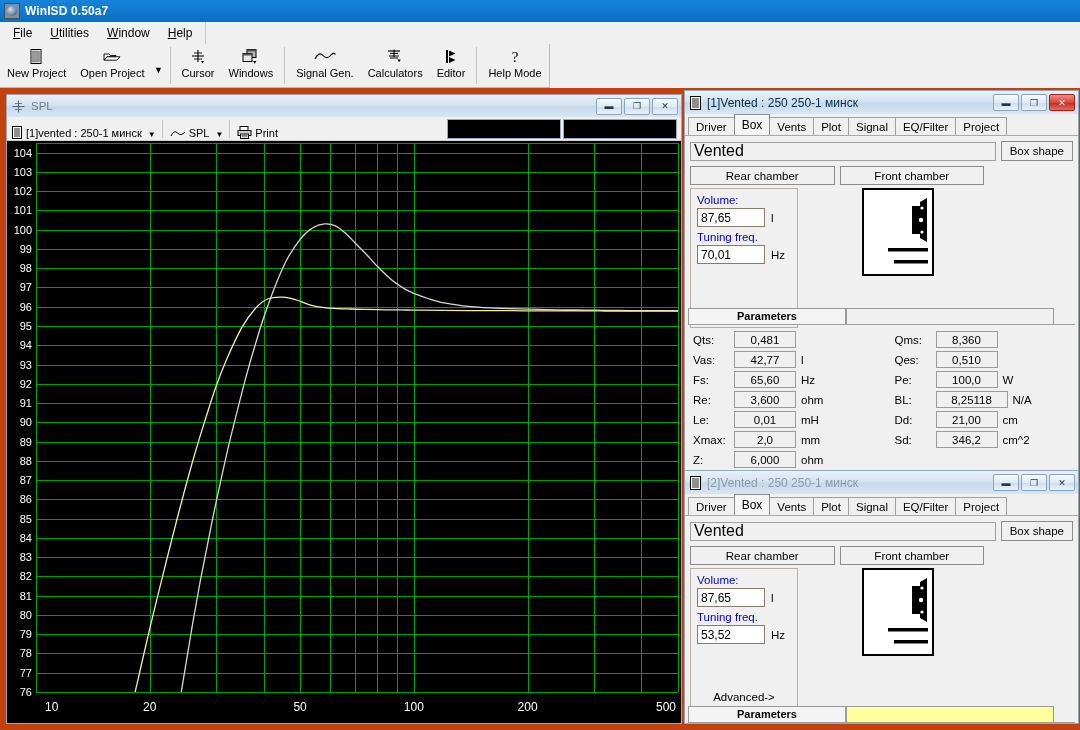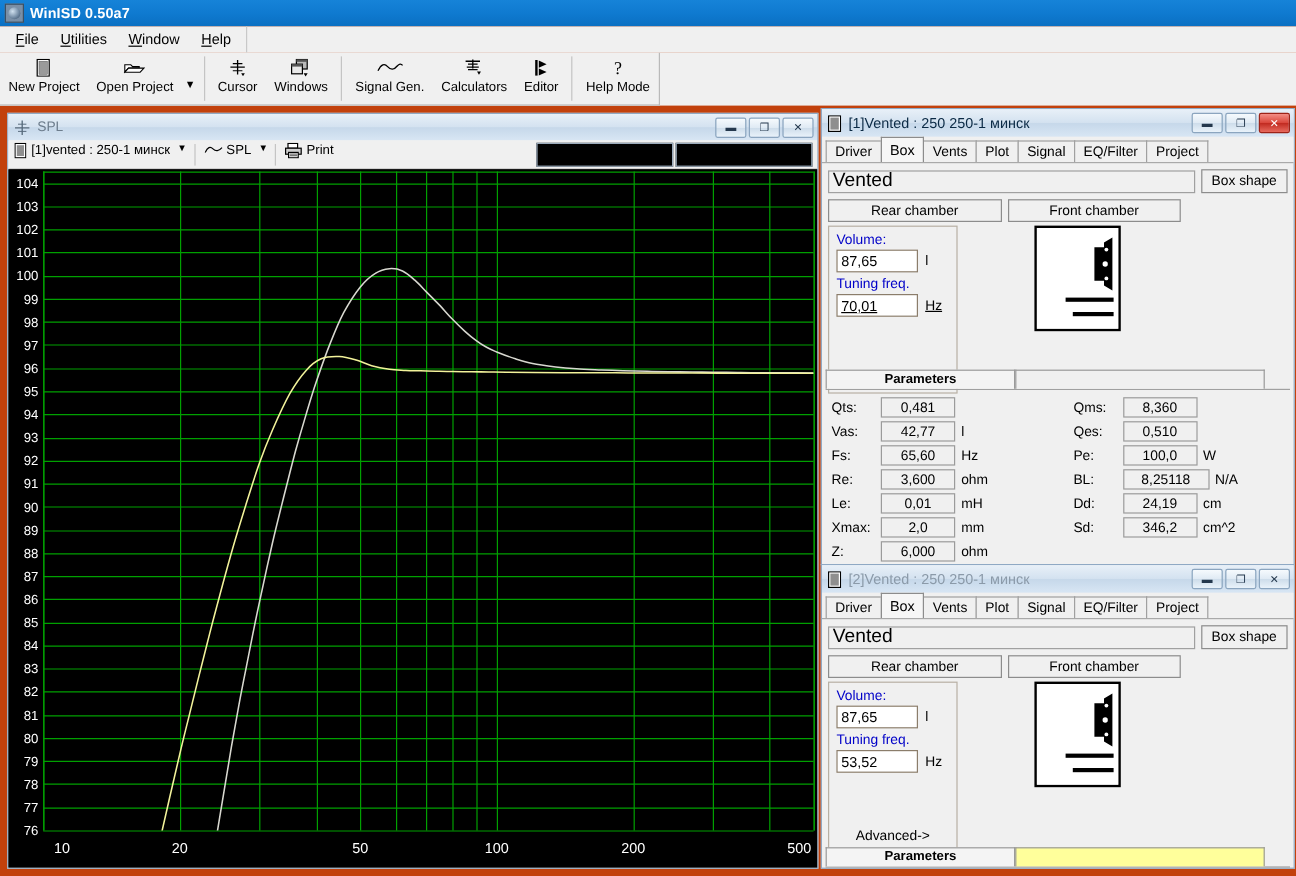--- a/index.html
+++ b/index.html
@@ -110,21 +110,21 @@
     background: linear-gradient(to bottom, #f38d85 0%, #d9453a 50%, #c12a20 51%, #e76a5e 100%);
     border-color: #9d2318; color: #fff;
   }
   .spl-toolbar {
     height: 24px; background: #f0f0f0;
     display: flex; align-items: center;
     padding: 1px 2px;
     border-bottom: 1px solid #cfcfcf;
   }
   .spl-combo {
-    display: flex; align-items: flex-start; height: 20px;
+    display: flex; align-items: flex-end; height: 20px;
     padding: 0 2px 0 3px; font-size: 11px; cursor: default;
   }
   .spl-combo .cbx-arrow { margin-left: 6px; font-size: 8px; }
   .spl-tb-sep { width: 1px; height: 18px; background: #c4c4c4; margin: 0 4px; }
   .spl-readouts { margin-left: auto; display: flex; gap: 2px; padding-right: 2px; }
   .spl-readout {
     width: 114px; height: 20px; background: #000;
     border: 1px solid #9aaabb;
   }
   .chart-host {
@@ -547,21 +547,21 @@
         <div style="width:84px;"></div>
       </div>
       <div class="body-row">
         <div class="group" style="height:140px;display:flex;flex-direction:column;">
           <div class="grp-label">Volume:</div>
           <div class="unit-row" style="margin-top:2px;">
             <div class="txtbox">87,65</div>
             <span class="unit">l</span>
           </div>
           <div class="grp-label" style="margin-top:4px;">Tuning freq.</div>
-          <div class="unit-row" style="margin-top:2px;text-decoration:underline;">
+          <div class="unit-row" style="margin-top:2px;">
             <div class="txtbox">
                 <span>70,01</span>
               </div>
             <span class="unit">Hz</span>
           </div>
           <div class="advanced">Advanced-&gt;</div>
         </div>
         <div style="width:52px;"></div>
         <div class="boxshape">
           <svg width="68" height="84" viewBox="0 0 68 84">
@@ -636,21 +636,21 @@
               <span class="param-val">100,0</span>
               <span class="param-unit">W</span>
             </div>
           <div class="param-row">
               <span class="param-label">BL:</span>
               <span class="param-val" style="width:72px;">8,25118</span>
               <span class="param-unit">N/A</span>
             </div>
           <div class="param-row">
               <span class="param-label">Dd:</span>
-              <span class="param-val">24,19</span>
+              <span class="param-val">21,00</span>
               <span class="param-unit">cm</span>
             </div>
           <div class="param-row">
               <span class="param-label">Sd:</span>
               <span class="param-val">346,2</span>
               <span class="param-unit">cm^2</span>
             </div>
         </div>
       </div>
     </div>

